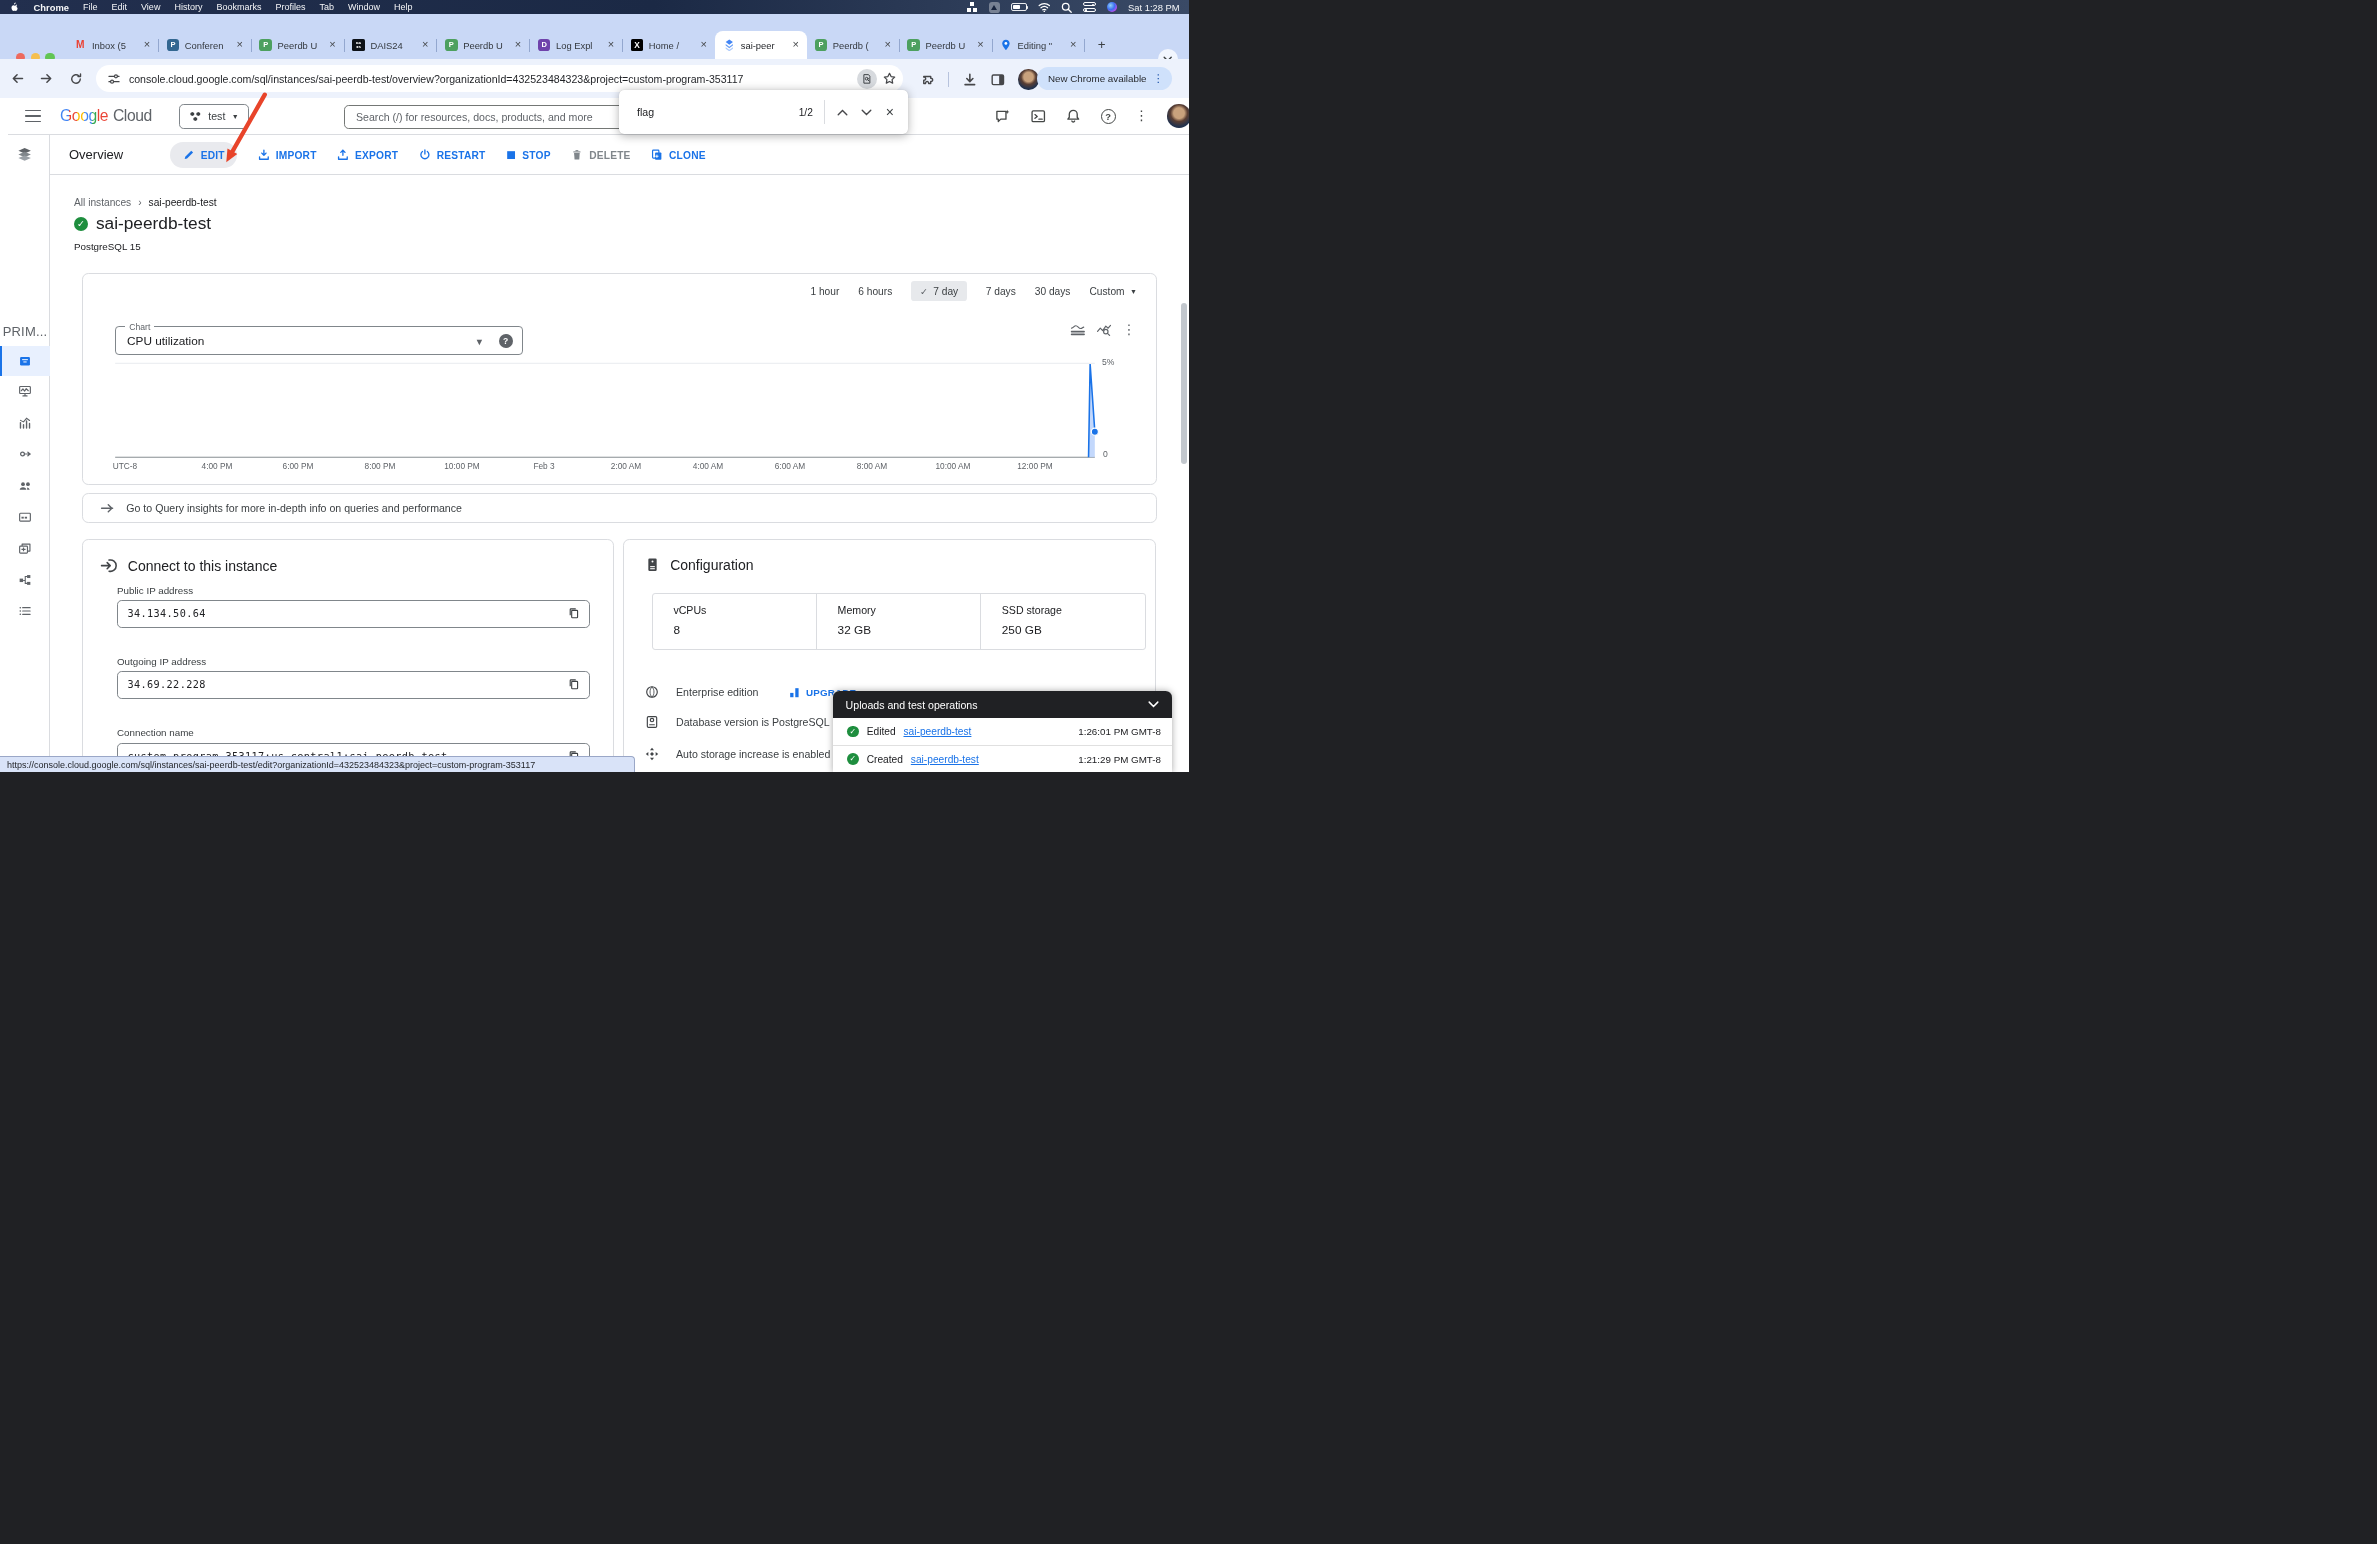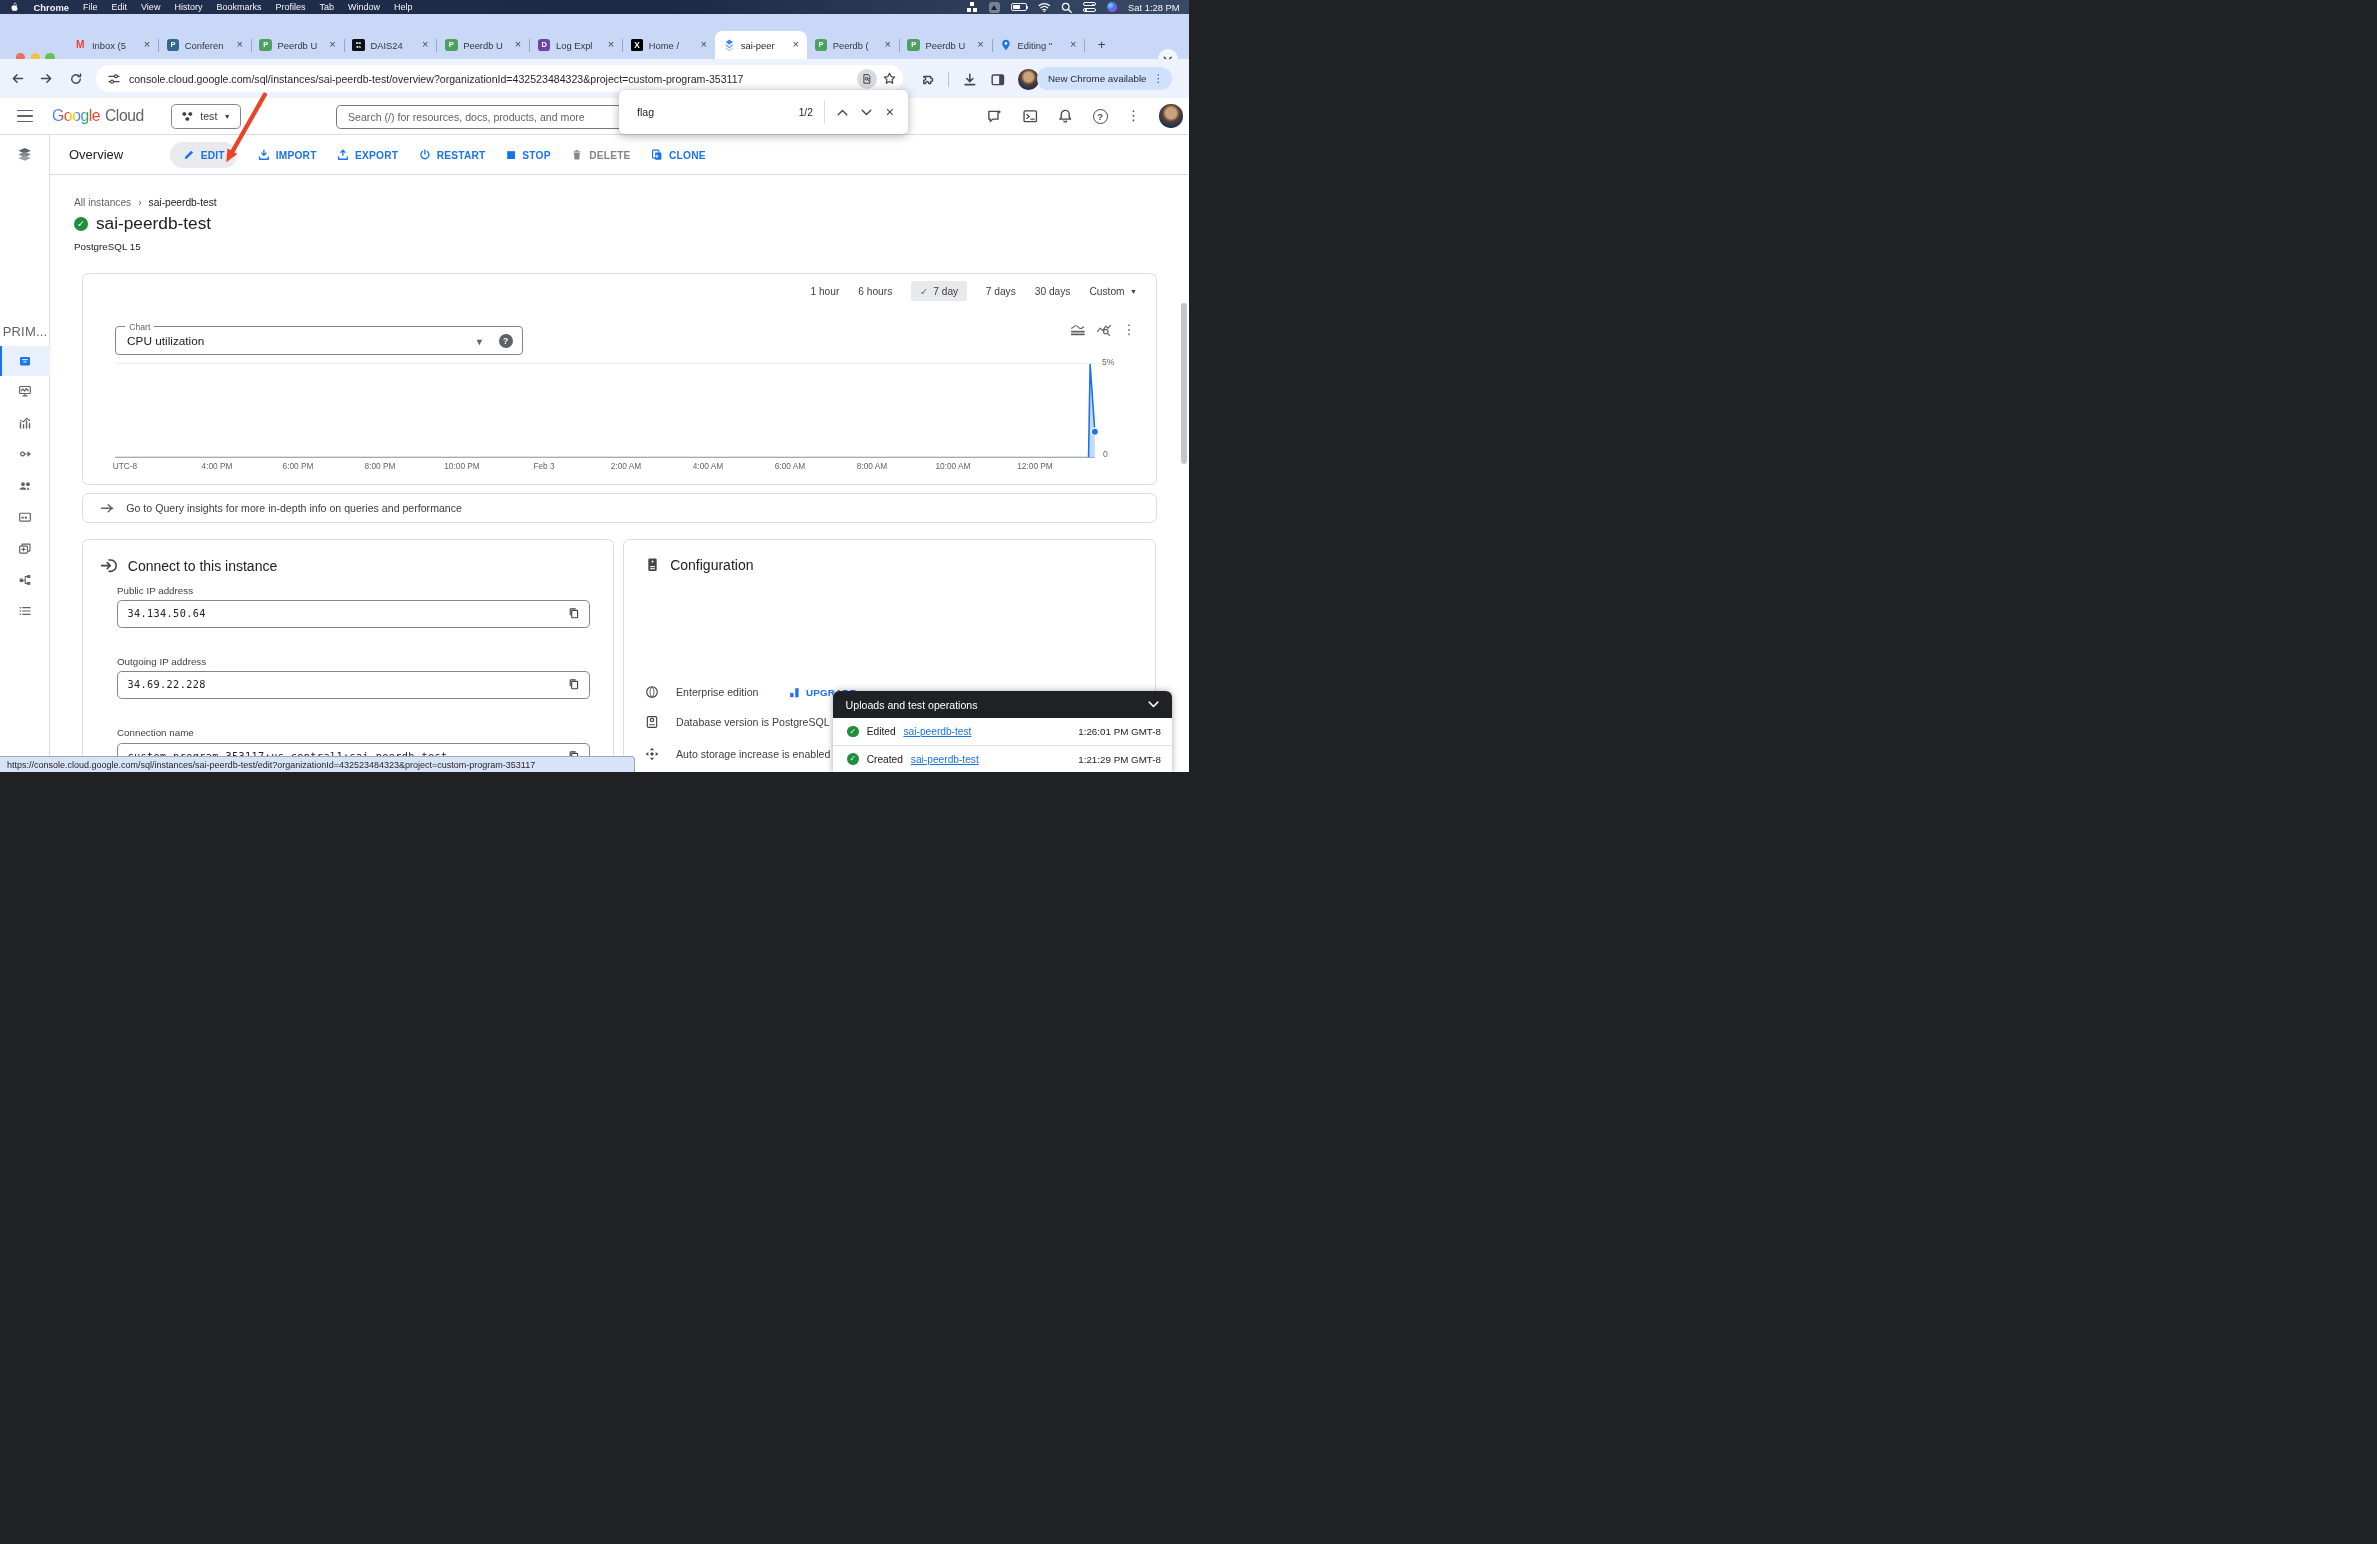--- a/index.html
+++ b/index.html
@@ -75,21 +75,21 @@
   
   .findbar{position:absolute;left:619px;top:90px;width:289px;height:44px;background:#fff;border-radius:5px;
            box-shadow:0 1.6px 9.4px rgba(0,0,0,.3),0 0 0.8px rgba(0,0,0,.2);display:flex;align-items:center;z-index:50;}
   .findbar .fquery{font-size:10.6px;margin-left:18px;flex:1;}
   .findbar .fcount{font-size:10.2px;color:#202124;margin-right:11px;}
   .findbar .fsep{width:0.8px;height:23.6px;background:#dadce0;margin-right:6.3px;}
   .fbtn{width:23.6px;height:23.6px;display:flex;align-items:center;justify-content:center;color:#46474a;}
   .fclose{font-size:14px;color:#3c4043;margin-right:6.3px;}
 
   
-  .gcpheader{position:absolute;left:0;top:98px;width:1189px;height:37px;background:#fff;border-bottom:0.8px solid #dadce0;}
+  .gcpheader{position:absolute;left:8px;top:98px;width:1189px;height:37px;background:#fff;border-bottom:0.8px solid #dadce0;}
   .hamburger{position:absolute;left:17.3px;top:11.8px;width:15.7px;height:12.6px;display:flex;flex-direction:column;justify-content:space-between;}
   .hamburger i{height:1.7px;background:#5f6368;border-radius:0.8px;}
   .gclogo{position:absolute;left:52px;top:8.6px;font-size:15.7px;letter-spacing:-0.4px;display:flex;gap:4.7px;align-items:baseline;}
   .glogo{background:linear-gradient(90deg,#4285F4 0 18%,#EA4335 18% 35%,#FBBC05 35% 50%,#4285F4 50% 67%,#34A853 67% 77%,#EA4335 77% 100%);
          -webkit-background-clip:text;background-clip:text;color:transparent;font-weight:500;}
   .clogo{color:#5f6368;}
   .projpill{position:absolute;left:171px;top:6.3px;height:24.4px;border:0.8px solid #80868b;border-radius:4.7px;
             display:flex;align-items:center;gap:6.3px;padding:0 9.4px;font-size:10.6px;color:#3c4043;}
   .gsearch{position:absolute;left:336px;top:7px;width:498px;height:23.6px;border:0.8px solid #747775;border-radius:4.7px;
            display:flex;align-items:center;padding:0 11px;font-size:10.6px;color:#5f6368;}
@@ -710,20 +710,34 @@
   <div class="card confcard">
     <div class="cardtitle" style="left:21px;">
       <svg width="15" height="15.7" viewBox="0 0 18 18">
           <rect x="4" y="1.5" width="10" height="15" rx="1.5" fill="#424548"></rect>
           <circle cx="9" cy="5" r="1.2" fill="#fff"></circle>
           <rect x="6.2" y="10.5" width="5.6" height="1.3" fill="#fff"></rect>
           <rect x="6.2" y="13" width="5.6" height="1.3" fill="#fff"></rect>
         </svg>
       <span class="ct">Configuration</span>
     </div>
+    <div class="statsbox">
+      <div class="stat">
+        <div class="sl">vCPUs</div>
+        <div class="sv">8</div>
+      </div>
+      <div class="stat">
+        <div class="sl">Memory</div>
+        <div class="sv">32 GB</div>
+      </div>
+      <div class="stat">
+        <div class="sl">SSD storage</div>
+        <div class="sv">250 GB</div>
+      </div>
+    </div>
     <div class="cfgrow" style="top:145px;">
       <svg width="14" height="14" viewBox="0 0 18 18" fill="none" stroke="#424548" stroke-width="1.5">
           <circle cx="9" cy="9" r="6.8"></circle>
           <path d="M9 2.2c-3.4 3.8-3.4 9.8 0 13.6M9 2.2c3.4 3.8 3.4 9.8 0 13.6" stroke-width="1.1"></path>
         </svg>
       <span>Enterprise edition</span>
       <span class="upgrade">
         <svg width="11" height="11" viewBox="0 0 14 14">
             <rect x="1.5" y="7.5" width="4.2" height="5.5" fill="#1a73e8"></rect>
             <rect x="8" y="1.5" width="4.2" height="11.5" fill="#1a73e8"></rect>

